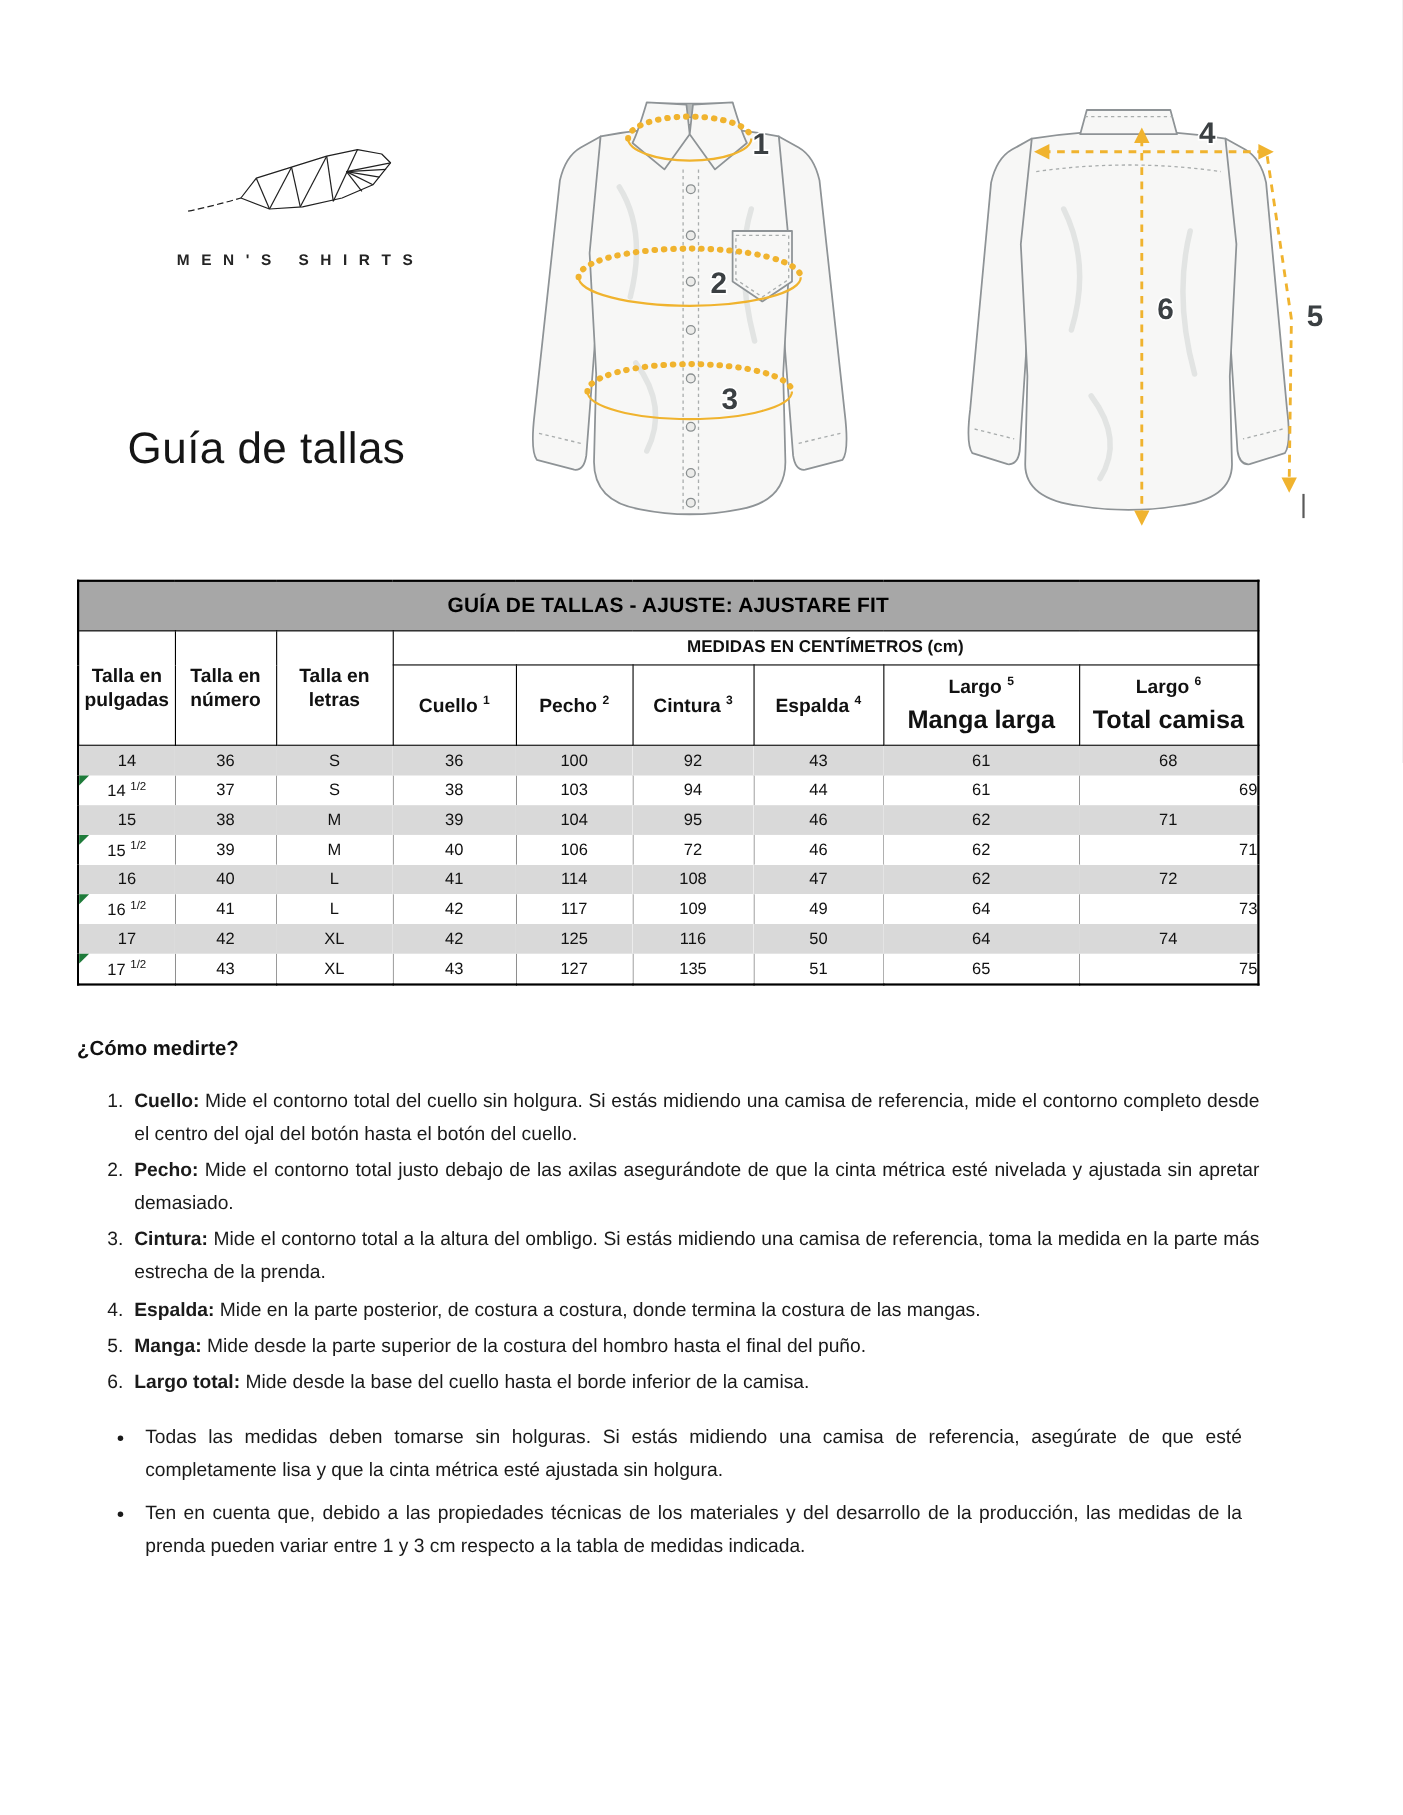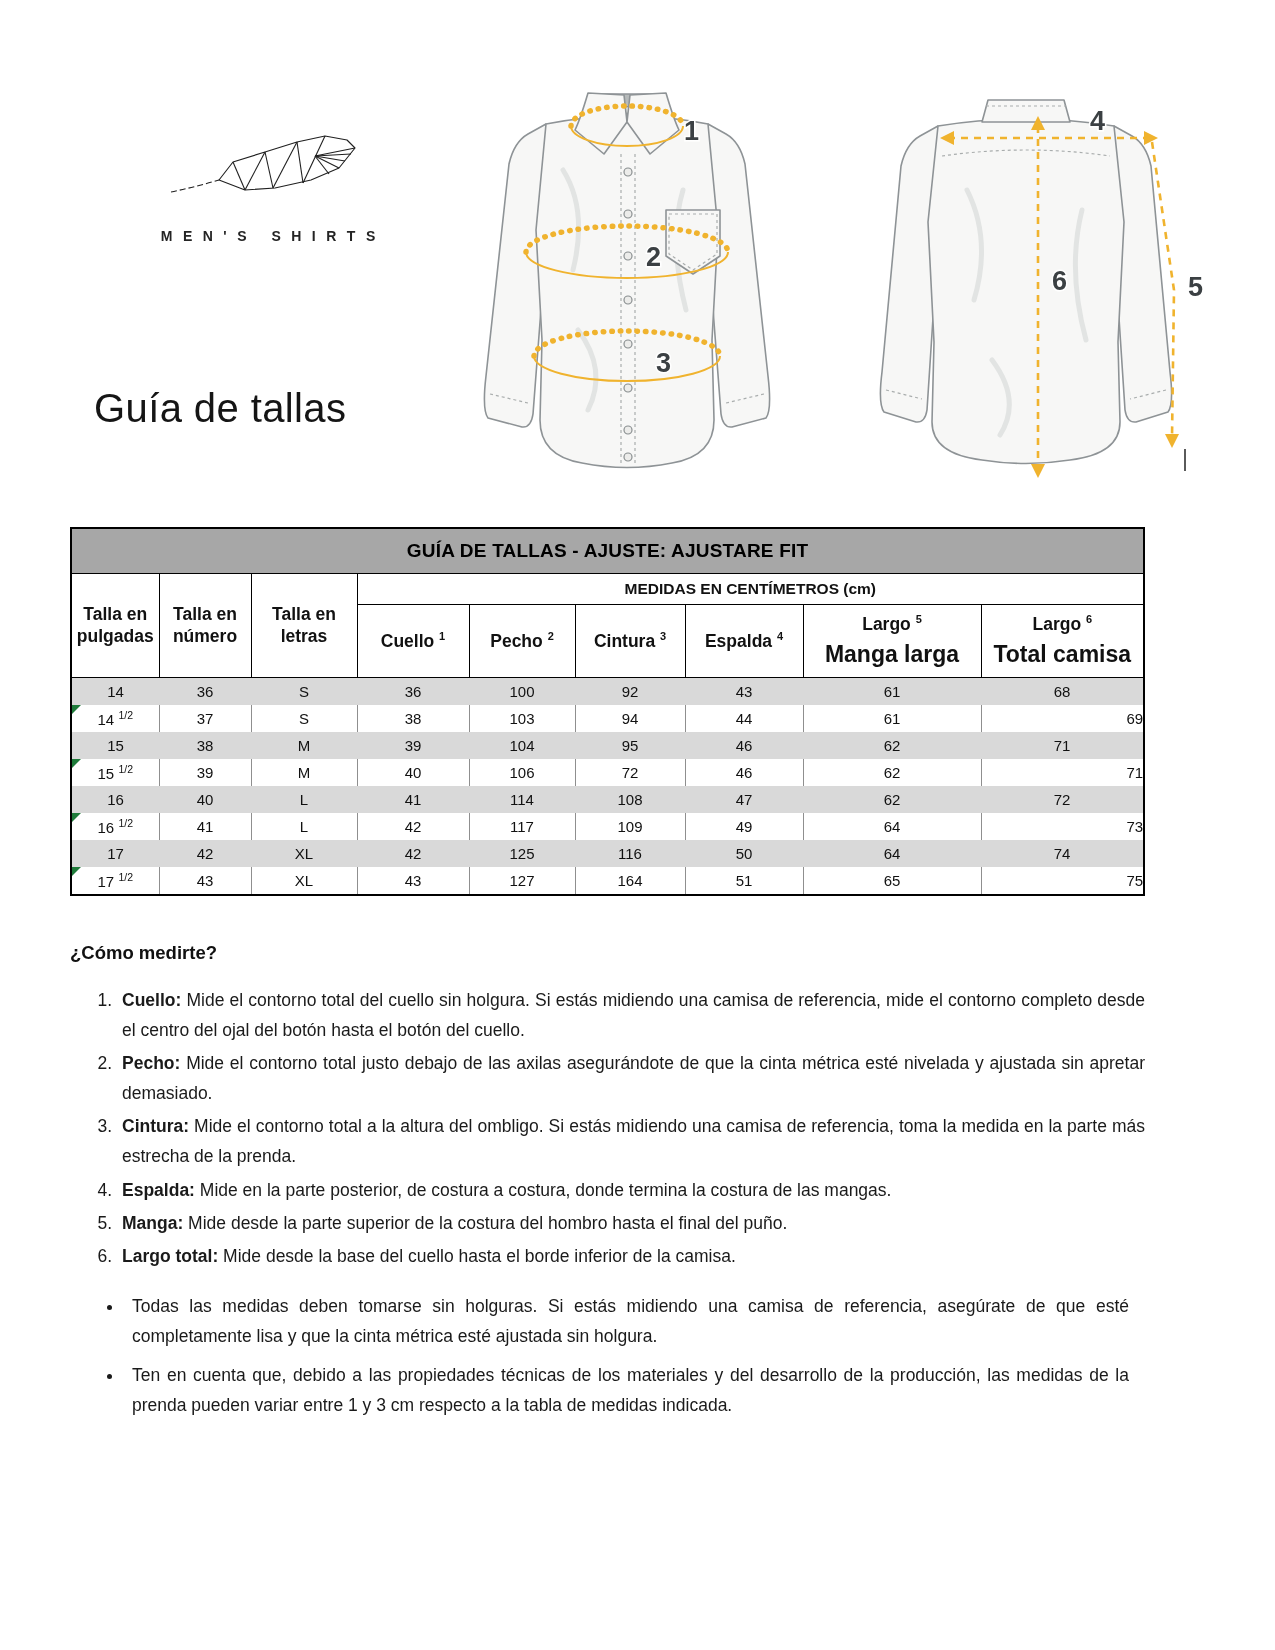--- a/index.html
+++ b/index.html
@@ -7,21 +7,21 @@
         font-family:"Liberation Sans",sans-serif;color:#111;overflow:hidden;}
 
   
   .logo{position:absolute;left:112px;top:128px;width:312px;text-align:center;}
   .logo .feather{display:block;margin:0 auto 2px auto;}
   .brand-row{display:flex;justify-content:center;align-items:flex-start;}
   .brand{font-size:47px;font-weight:800;letter-spacing:13px;margin-right:-13px;color:#191919;}
   .reg{font-size:12px;font-weight:700;position:relative;top:2px;left:-10px;color:#191919;}
   .tagline{margin-top:8px;font-size:14px;font-weight:600;letter-spacing:10.5px;margin-right:-10.5px;color:#242424;}
 
-  .doc-title{position:absolute;left:94px;top:386px;font-size:40px;font-weight:500;color:#151515;letter-spacing:0.4px;}
+  .doc-title{position:absolute;left:116px;top:386px;font-size:40px;font-weight:500;color:#151515;letter-spacing:0.4px;}
 
   
   .front-shirt{position:absolute;left:468px;top:80px;}
   .back-shirt{position:absolute;left:842px;top:90px;}
   .shirt{fill:#f7f7f6;stroke:#8e9396;stroke-width:1.6;stroke-linejoin:round;}
   .shirt-inner{fill:#b6baba;stroke:#8e9396;stroke-width:1.4;}
   .fold{fill:none;stroke:#e2e4e3;stroke-width:5;stroke-linecap:round;}
   .seam{fill:none;stroke:#a9adad;stroke-width:1.2;stroke-dasharray:3,3;}
   .btn{fill:#ececea;stroke:#8a8f90;stroke-width:1.2;}
   .mdot{fill:none;stroke:var(--accent);stroke-width:5.5;stroke-linecap:round;stroke-dasharray:0.5,8;}
@@ -274,21 +274,21 @@
             <td class="c">50</td>
             <td class="c">64</td>
             <td class="c">74</td>
           </tr>
           <tr class="plain">
             <td class="c"><span class="corner-marker"></span>17 <sup class="frac">1/2</sup></td>
             <td class="c">43</td>
             <td class="c">XL</td>
             <td class="c">43</td>
             <td class="c">127</td>
-            <td class="c">164</td>
+            <td class="c">135</td>
             <td class="c">51</td>
             <td class="c">65</td>
             <td class="c">75</td>
           </tr>
         </tbody>
     </table>
   </div>
 
   <div class="text-block">
     <p class="sec-head">¿Cómo medirte?</p>

